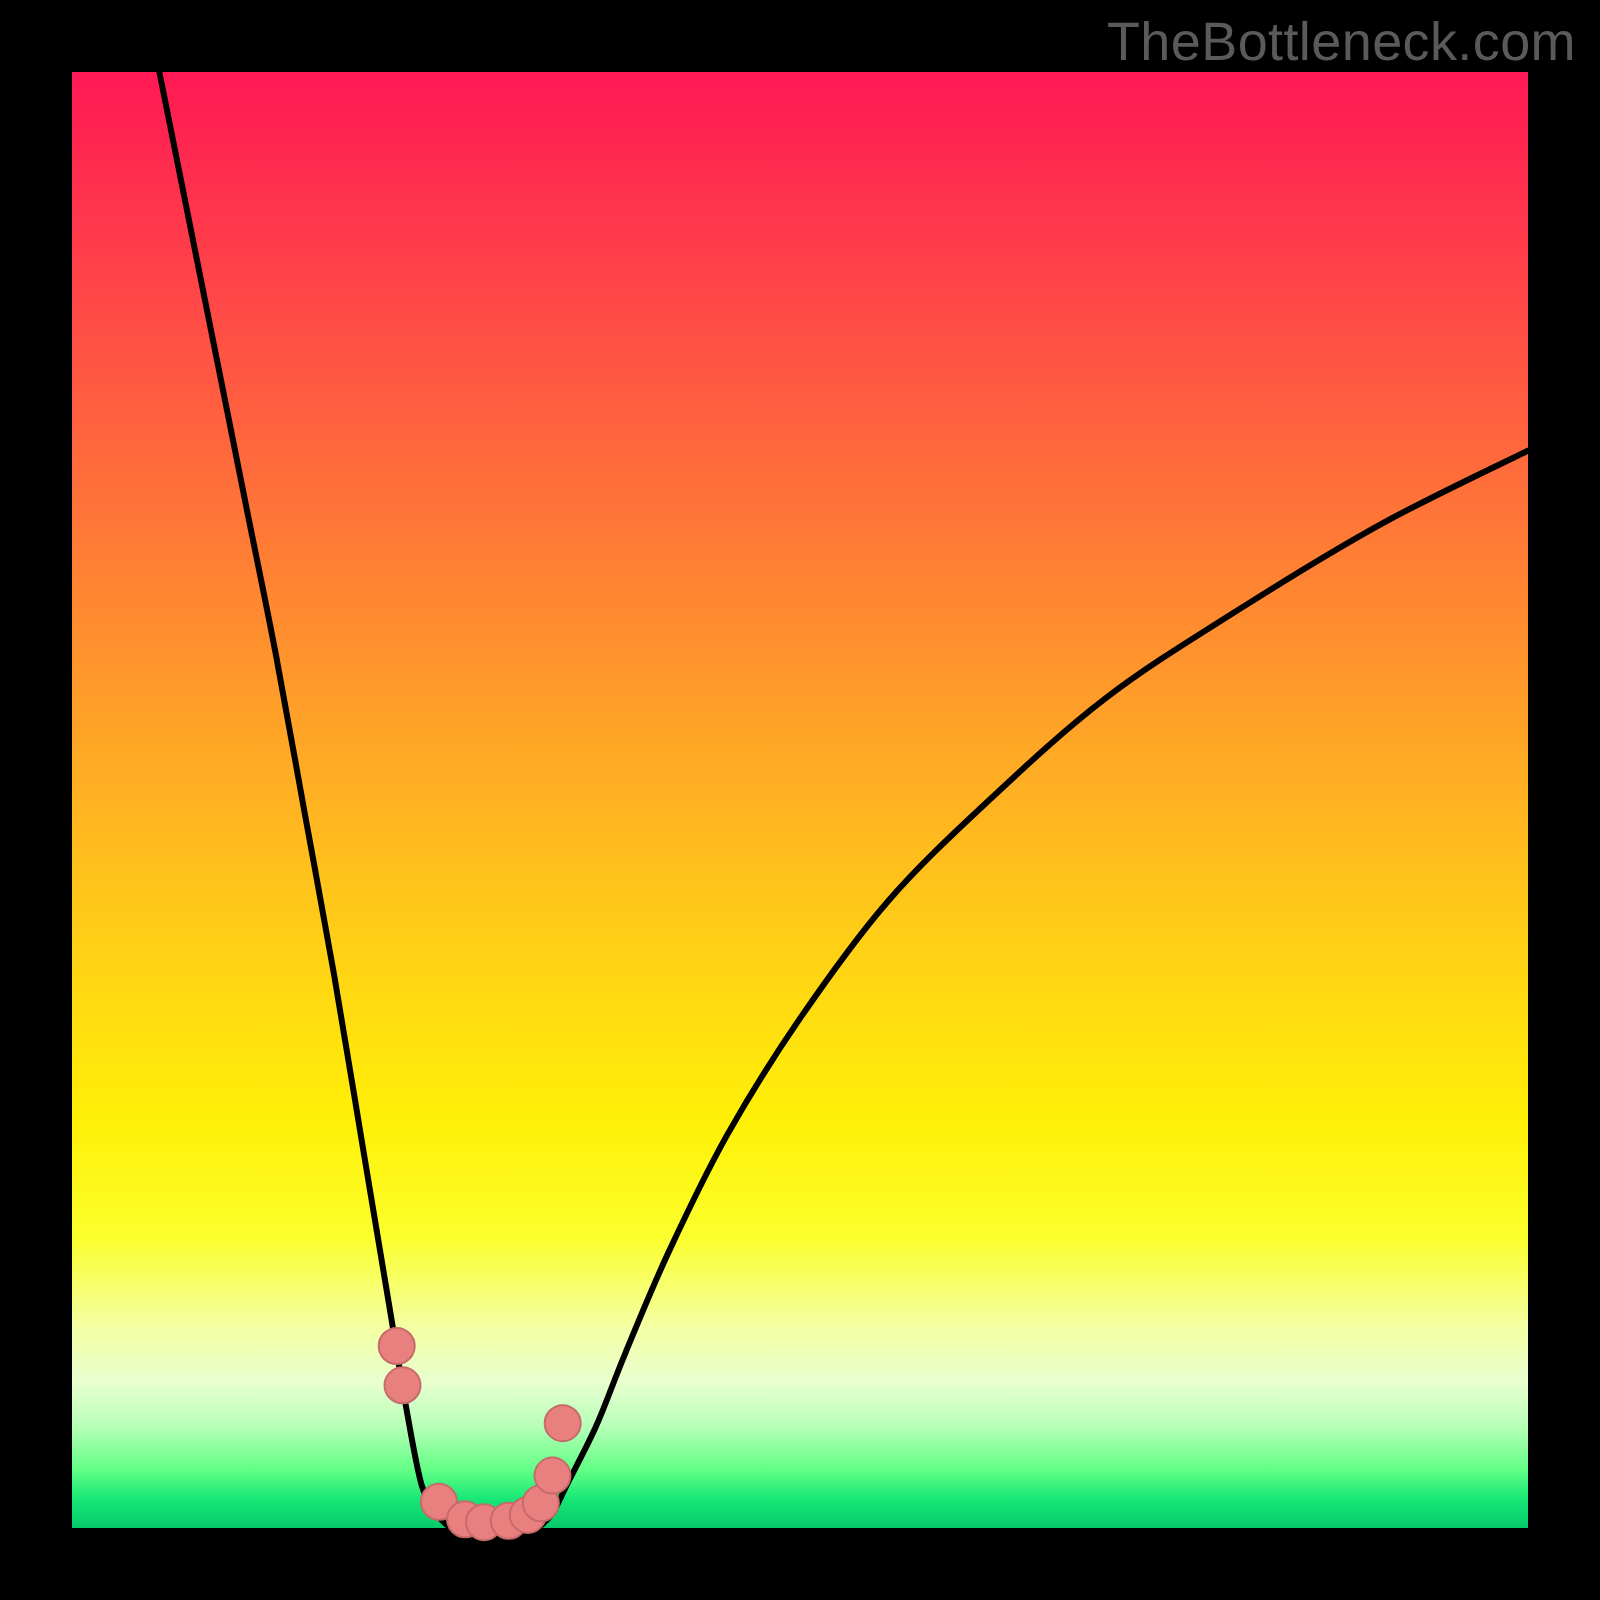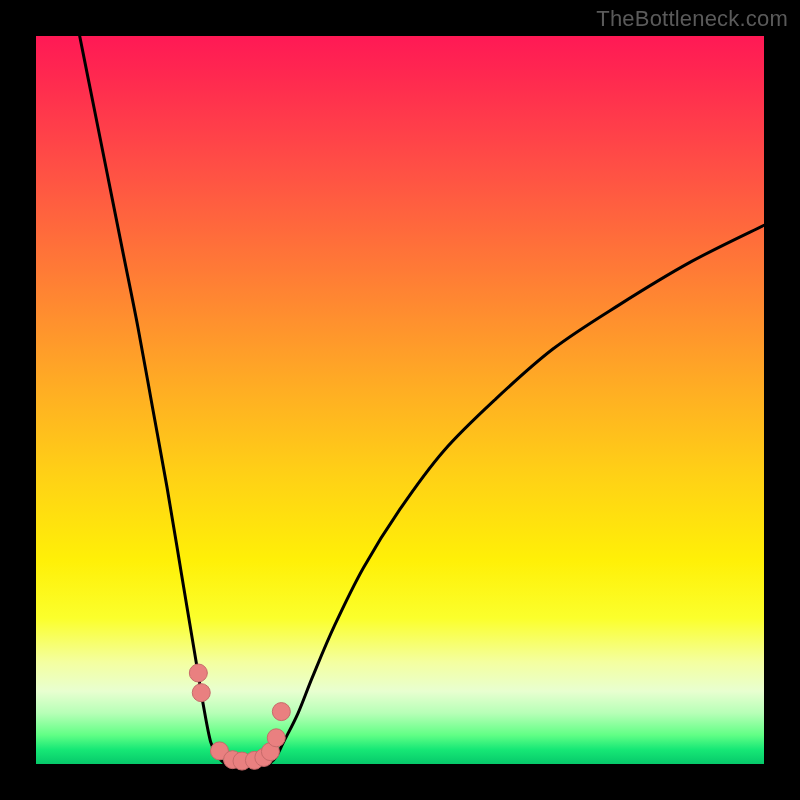--- a/index.html
+++ b/index.html
@@ -42,21 +42,21 @@
       #62ff86 96%,
       #17e876 98%,
       #06c96a 100%
     );
   }
   .watermark {
     position: absolute;
     top: 6px;
     right: 12px;
     color: #5a5a5a;
-    font-size: 22px;
+    font-size: 27px;
     letter-spacing: 0.2px;
     user-select: none;
   }
   svg.overlay {
     position: absolute;
     left: 36px;
     top: 36px;
     width: 728px;
     height: 728px;
     overflow: visible;

